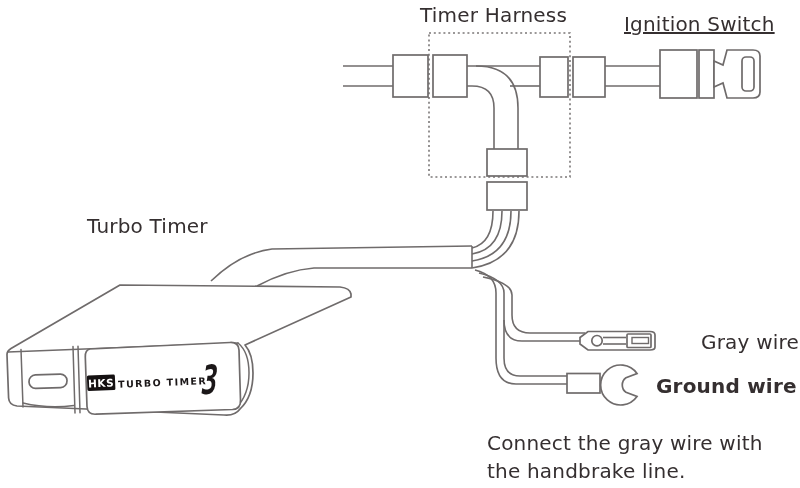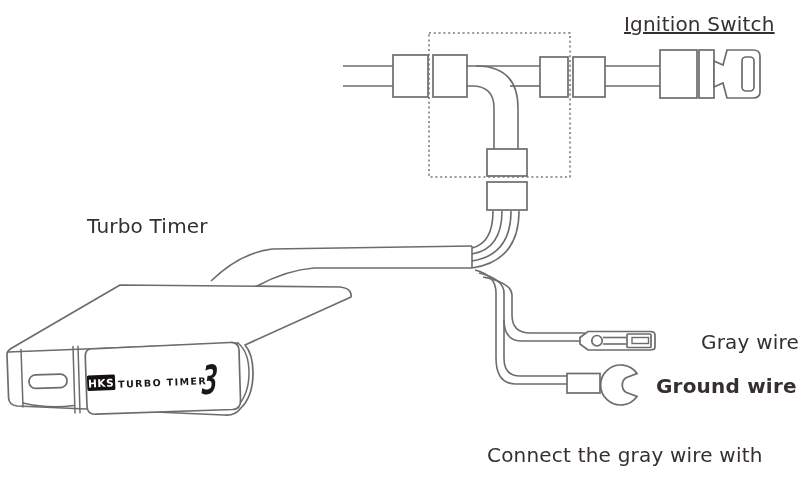--- a/index.html
+++ b/index.html
@@ -8,21 +8,20 @@
     font-family:"DejaVu Sans", sans-serif;
   }
   #stage svg{position:absolute;left:0;top:0;}
   .lbl{
     position:absolute;color:#352f30;font-size:20px;line-height:26px;
     white-space:nowrap;letter-spacing:0.2px;
   }
   .note{
     position:absolute;color:#352f30;font-size:20px;line-height:28px;
     letter-spacing:0.2px;
-    margin-top:12px;
   }
   .wire{stroke:#6f6b6b;stroke-width:1.6;fill:none;}
   .box{stroke:#6f6b6b;stroke-width:1.7;fill:#ffffff;}
   .dash{stroke:#7b7777;stroke-width:1.6;fill:none;stroke-dasharray:2 2.8;}
   .dev{stroke:#6f6b6b;stroke-width:1.7;fill:#ffffff;stroke-linejoin:round;}
   .devline{stroke:#6f6b6b;stroke-width:1.5;fill:none;stroke-linecap:round;}
   .logo-text{font-family:"DejaVu Sans", sans-serif;font-weight:bold;fill:#ffffff;font-size:10.5px;letter-spacing:0.5px;}
   .model-text{font-family:"DejaVu Sans", sans-serif;font-weight:bold;fill:#1b1718;font-size:9.5px;letter-spacing:1.4px;}
   .display-text{font-family:"DejaVu Sans Mono", monospace;font-weight:bold;fill:#1b1718;font-size:40px;}
 </style>
@@ -113,22 +112,24 @@
       <rect x="632" y="337.5" width="16.5" height="6" fill="none" stroke="#6f6b6b" stroke-width="1.4"></rect>
     </g>
 
     <g>
       <rect class="box" x="567" y="373.5" width="33" height="19.5"></rect>
       <path class="box" d="M637,373.5 A20,20 0 1 0 637,396.5 L626,392.3 A9,9 0 0 1 626,377.7 Z"></path>
     </g>
 
   </svg>
 
+  <div class="lbl" style="left:420px;top:2px;">Timer Harness</div>
   <div class="lbl" style="left:624px;top:11px;text-decoration:underline;">Ignition Switch</div>
   <div class="lbl" style="left:87px;top:213px;">Turbo Timer</div>
   <div class="lbl" style="left:657px;top:329px;padding-left:44px;">Gray wire</div>
   <div class="lbl" style="left:656px;top:373px;font-weight:bold;">Ground wire</div>
 
   <div class="note" style="left:487px;top:429px;">
     <div>Connect the gray wire with</div>
+    <div>the handbrake line.</div>
   </div>
 
 </div>
 
 </body></html>

